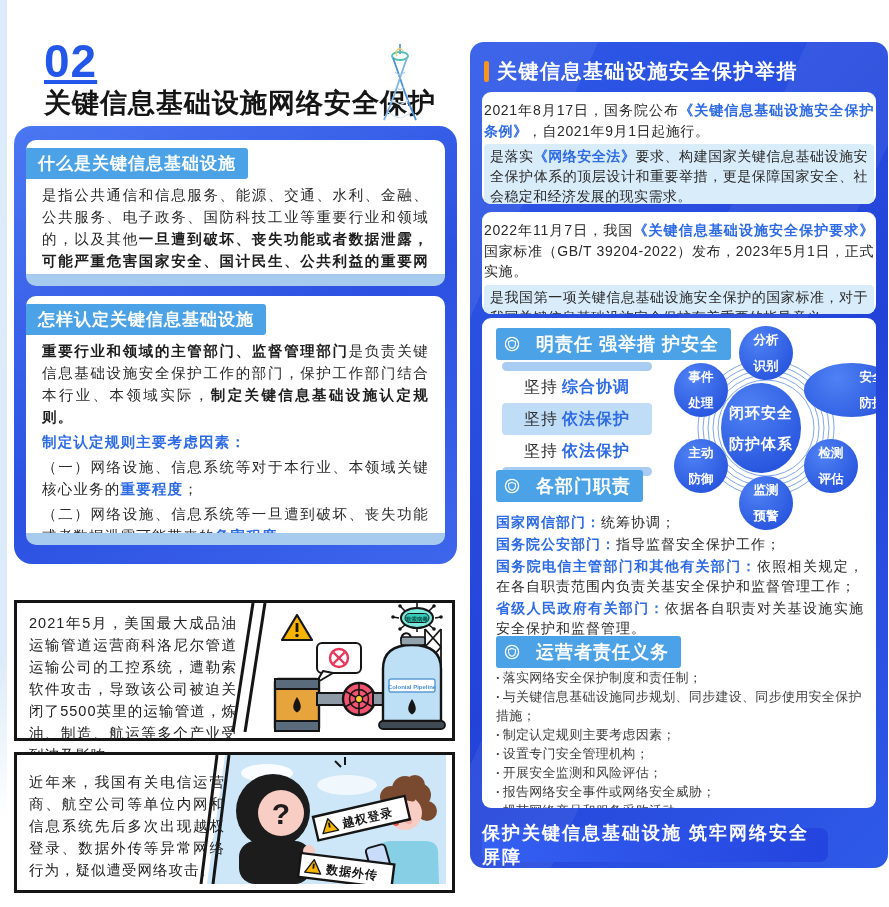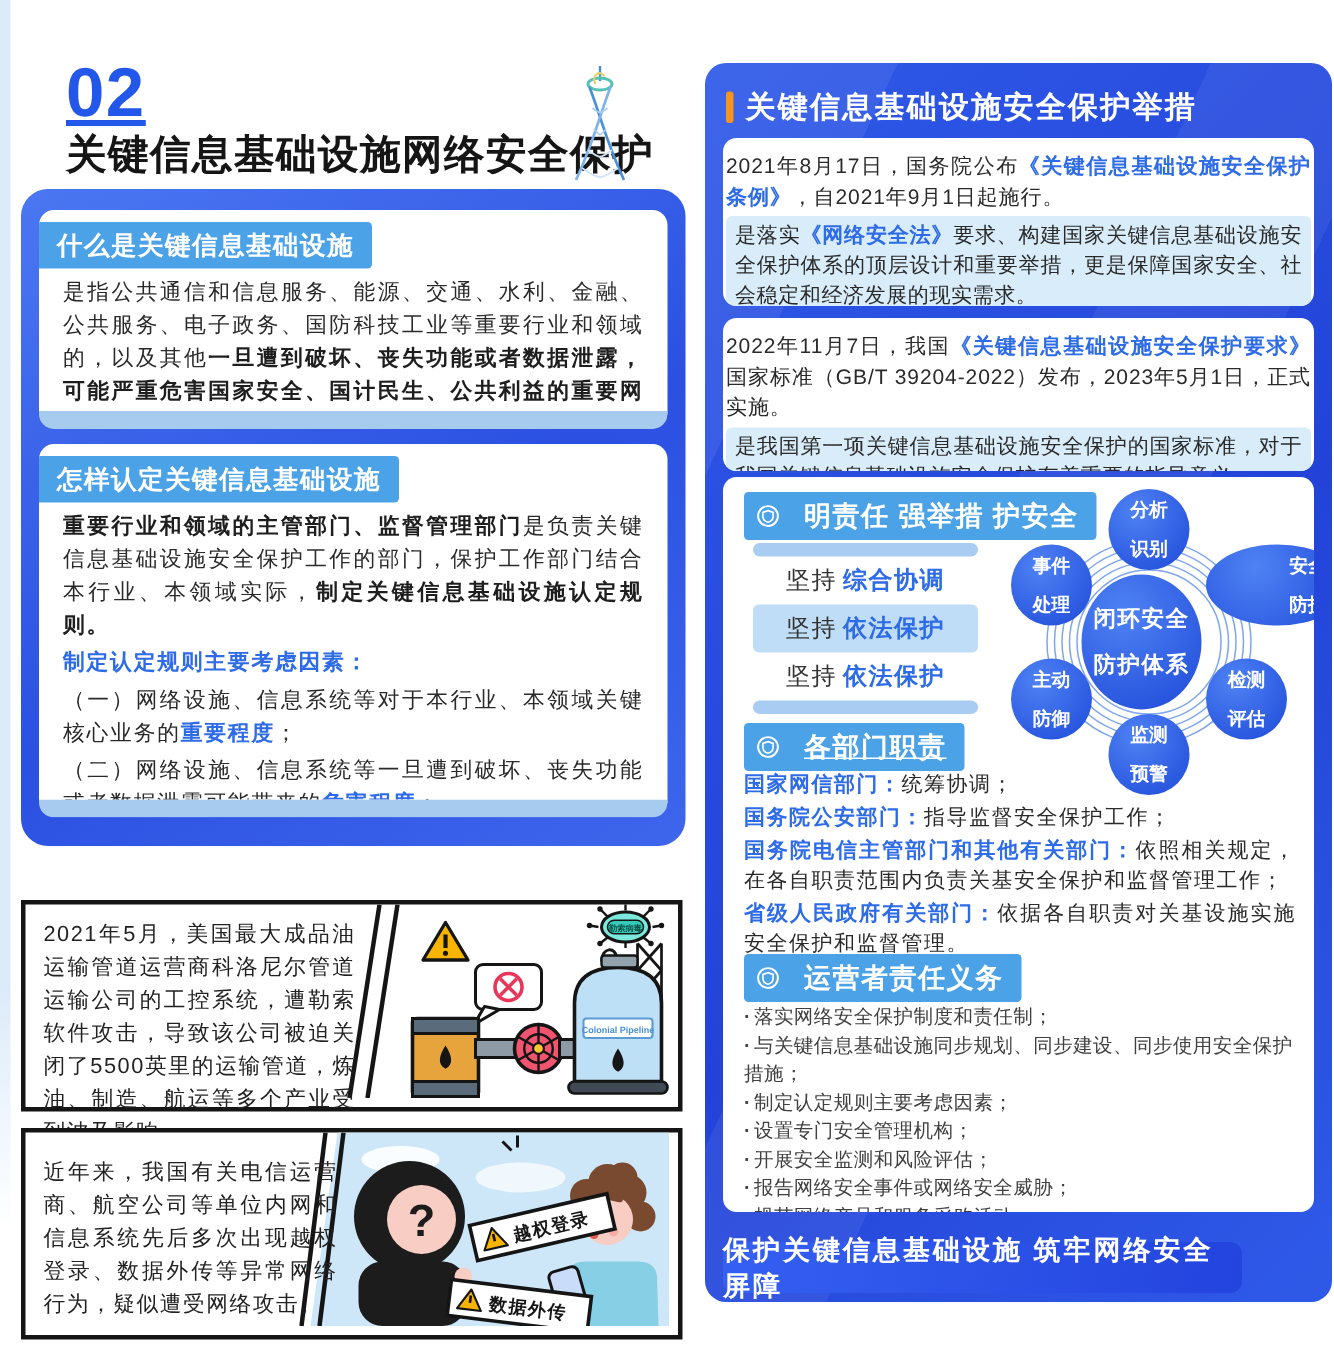--- a/index.html
+++ b/index.html
@@ -352,21 +352,21 @@
         <div class="cnode node n4">
             <span>主动</span>
             <span>防御</span>
           </div>
         <div class="cnode node n5">
             <span>事件</span>
             <span>处理</span>
           </div>
       </div>
 
-      <div class="seclabel" style="left:14px;top:164px;text-decoration:underline;">
+      <div class="seclabel" style="left:14px;top:152px;">
         <svg width="16" height="16" viewBox="0 0 16 16">
           <circle cx="8" cy="8" r="6.6" fill="none" stroke="#fff" stroke-width="1.3"></circle>
           <path d="M8,4.4 L11.4,5.6 V8.2 C11.4,10.2 10,11.7 8,12.2 C6,11.7 4.6,10.2 4.6,8.2 V5.6 Z" fill="none" stroke="#fff" stroke-width="1.1"></path>
         </svg>
         <span>各部门职责</span>
       </div>
 
       <div class="deptlist">
         <p class="dept"><span class="dname">国家网信部门：</span><span>统筹协调；</span></p>
         <p class="dept"><span class="dname">国务院公安部门：</span><span>指导监督安全保护工作；</span></p>

